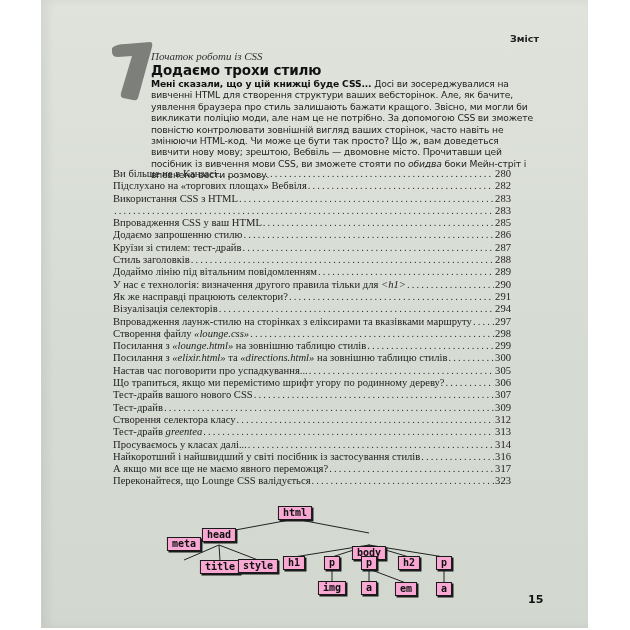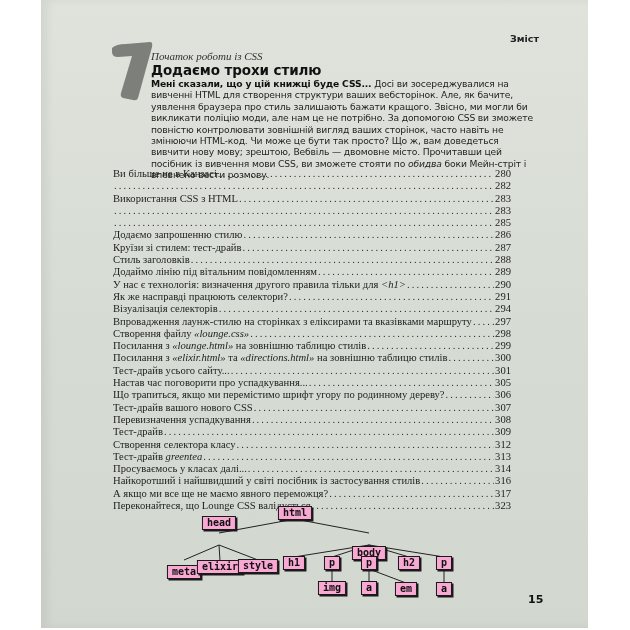--- a/index.html
+++ b/index.html
@@ -82,33 +82,35 @@
   <b>Мені сказали, що у цій книжці буде CSS...</b><span> Досі ви зосереджувалися на вивченні HTML для створення структури ваших вебсторінок. Але, як бачите, уявлення браузера про стиль залишають бажати кращого. Звісно, ми могли би викликати поліцію моди, але нам це не потрібно. За допомогою CSS ви зможете повністю контролювати зовнішній вигляд ваших сторінок, часто навіть не змінюючи HTML-код. Чи може це бути так просто? Що ж, вам доведеться вивчити нову мову; зрештою, Вебвіль — двомовне місто. Прочитавши цей посібник із вивчення мови CSS, ви зможете стояти по </span><i>обидва</i><span> боки Мейн-стріт і впевнено вести розмову.</span>
 </div>
 
 <div class="toc" id="toc">
     <div class="toc-row">
       <span class="toc-title"><span>Ви більше не в Канзасі</span></span>
       <span class="toc-dots"></span>
       <span class="toc-page">280</span>
     </div>
     <div class="toc-row">
+      <span class="toc-title"><span>Підслухано на «торгових площах» Вебвіля</span></span>
       <span class="toc-dots"></span>
       <span class="toc-page">282</span>
     </div>
     <div class="toc-row">
       <span class="toc-title"><span>Використання CSS з HTML</span></span>
       <span class="toc-dots"></span>
       <span class="toc-page">283</span>
     </div>
     <div class="toc-row">
       <span class="toc-dots"></span>
       <span class="toc-page">283</span>
     </div>
     <div class="toc-row">
+      <span class="toc-title"><span>Впровадження CSS у ваш HTML</span></span>
       <span class="toc-dots"></span>
       <span class="toc-page">285</span>
     </div>
     <div class="toc-row">
       <span class="toc-title"><span>Додаємо запрошенню стилю</span></span>
       <span class="toc-dots"></span>
       <span class="toc-page">286</span>
     </div>
     <div class="toc-row">
       <span class="toc-title"><span>Круїзи зі стилем: тест-драйв</span></span>
@@ -154,43 +156,33 @@
       <span class="toc-title"><span>Посилання з </span><i>«lounge.html»</i><span> на зовнішню таблицю стилів</span></span>
       <span class="toc-dots"></span>
       <span class="toc-page">299</span>
     </div>
     <div class="toc-row">
       <span class="toc-title"><span>Посилання з </span><i>«elixir.html»</i><span> та </span><i>«directions.html»</i><span> на зовнішню таблицю стилів</span></span>
       <span class="toc-dots"></span>
       <span class="toc-page">300</span>
     </div>
     <div class="toc-row">
-      <span class="toc-title"><span>Тест-драйв усього сайту...</span></span>
-      <span class="toc-dots"></span>
-      <span class="toc-page">301</span>
-    </div>
-    <div class="toc-row">
       <span class="toc-title"><span>Настав час поговорити про успадкування...</span></span>
       <span class="toc-dots"></span>
       <span class="toc-page">305</span>
     </div>
     <div class="toc-row">
       <span class="toc-title"><span>Що трапиться, якщо ми перемістимо шрифт угору по родинному дереву?</span></span>
       <span class="toc-dots"></span>
       <span class="toc-page">306</span>
     </div>
     <div class="toc-row">
       <span class="toc-title"><span>Тест-драйв вашого нового CSS</span></span>
       <span class="toc-dots"></span>
       <span class="toc-page">307</span>
-    </div>
-    <div class="toc-row">
-      <span class="toc-title"><span>Перевизначення успадкування</span></span>
-      <span class="toc-dots"></span>
-      <span class="toc-page">308</span>
     </div>
     <div class="toc-row">
       <span class="toc-title"><span>Тест-драйв</span></span>
       <span class="toc-dots"></span>
       <span class="toc-page">309</span>
     </div>
     <div class="toc-row">
       <span class="toc-title"><span>Створення селектора класу</span></span>
       <span class="toc-dots"></span>
       <span class="toc-page">312</span>
@@ -233,24 +225,24 @@
     <line x1="369" y1="545" x2="369" y2="557" stroke="#222" stroke-width="1"></line>
     <line x1="369" y1="545" x2="409" y2="557" stroke="#222" stroke-width="1"></line>
     <line x1="369" y1="545" x2="444" y2="557" stroke="#222" stroke-width="1"></line>
     <line x1="332" y1="569" x2="332" y2="582" stroke="#222" stroke-width="1"></line>
     <line x1="369" y1="569" x2="369" y2="582" stroke="#222" stroke-width="1"></line>
     <line x1="369" y1="569" x2="406" y2="583" stroke="#222" stroke-width="1"></line>
     <line x1="444" y1="569" x2="444" y2="583" stroke="#222" stroke-width="1"></line>
   </svg>
 <div id="tree-nodes">
     <div class="node" style="left: 295px; top: 513px;">html</div>
-    <div class="node" style="left: 219px; top: 523px;">head</div>
+    <div class="node" style="left: 219px; top: 535px;">head</div>
     <div class="node" style="left: 369px; top: 539px; margin-top: 14px;">body</div>
-    <div class="node" style="left: 184px; top: 572px;">meta</div>
-    <div class="node" style="left: 220px; top: 567px;">elixir</div>
+    <div class="node" style="left: 184px; top: 544px;">meta</div>
+    <div class="node" style="left: 220px; top: 567px;">title</div>
     <div class="node" style="left: 258px; top: 566px;">style</div>
     <div class="node" style="left: 294px; top: 563px;">h1</div>
     <div class="node" style="left: 332px; top: 563px;">p</div>
     <div class="node" style="left: 369px; top: 563px;">p</div>
     <div class="node" style="left: 409px; top: 563px;">h2</div>
     <div class="node" style="left: 444px; top: 563px;">p</div>
     <div class="node" style="left: 332px; top: 588px;">img</div>
     <div class="node" style="left: 369px; top: 588px;">a</div>
     <div class="node" style="left: 406px; top: 589px;">em</div>
     <div class="node" style="left: 444px; top: 589px;">a</div>

